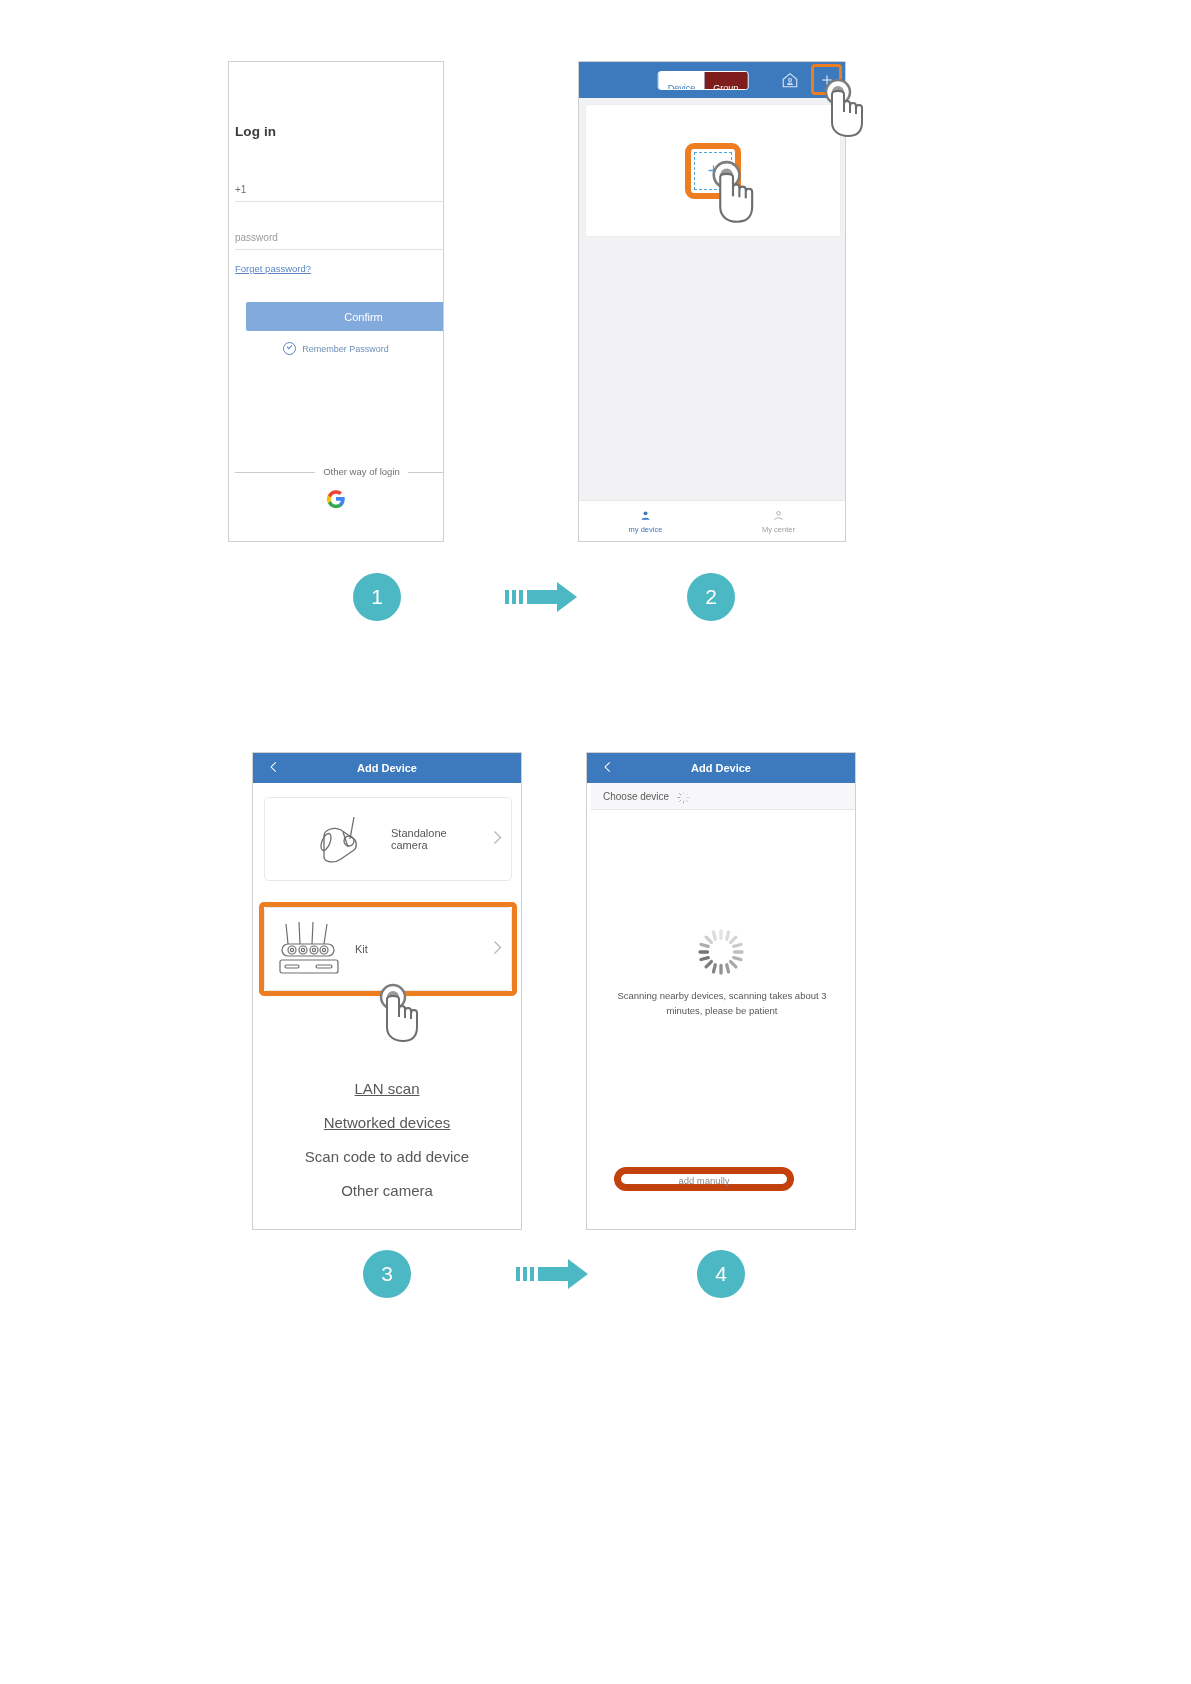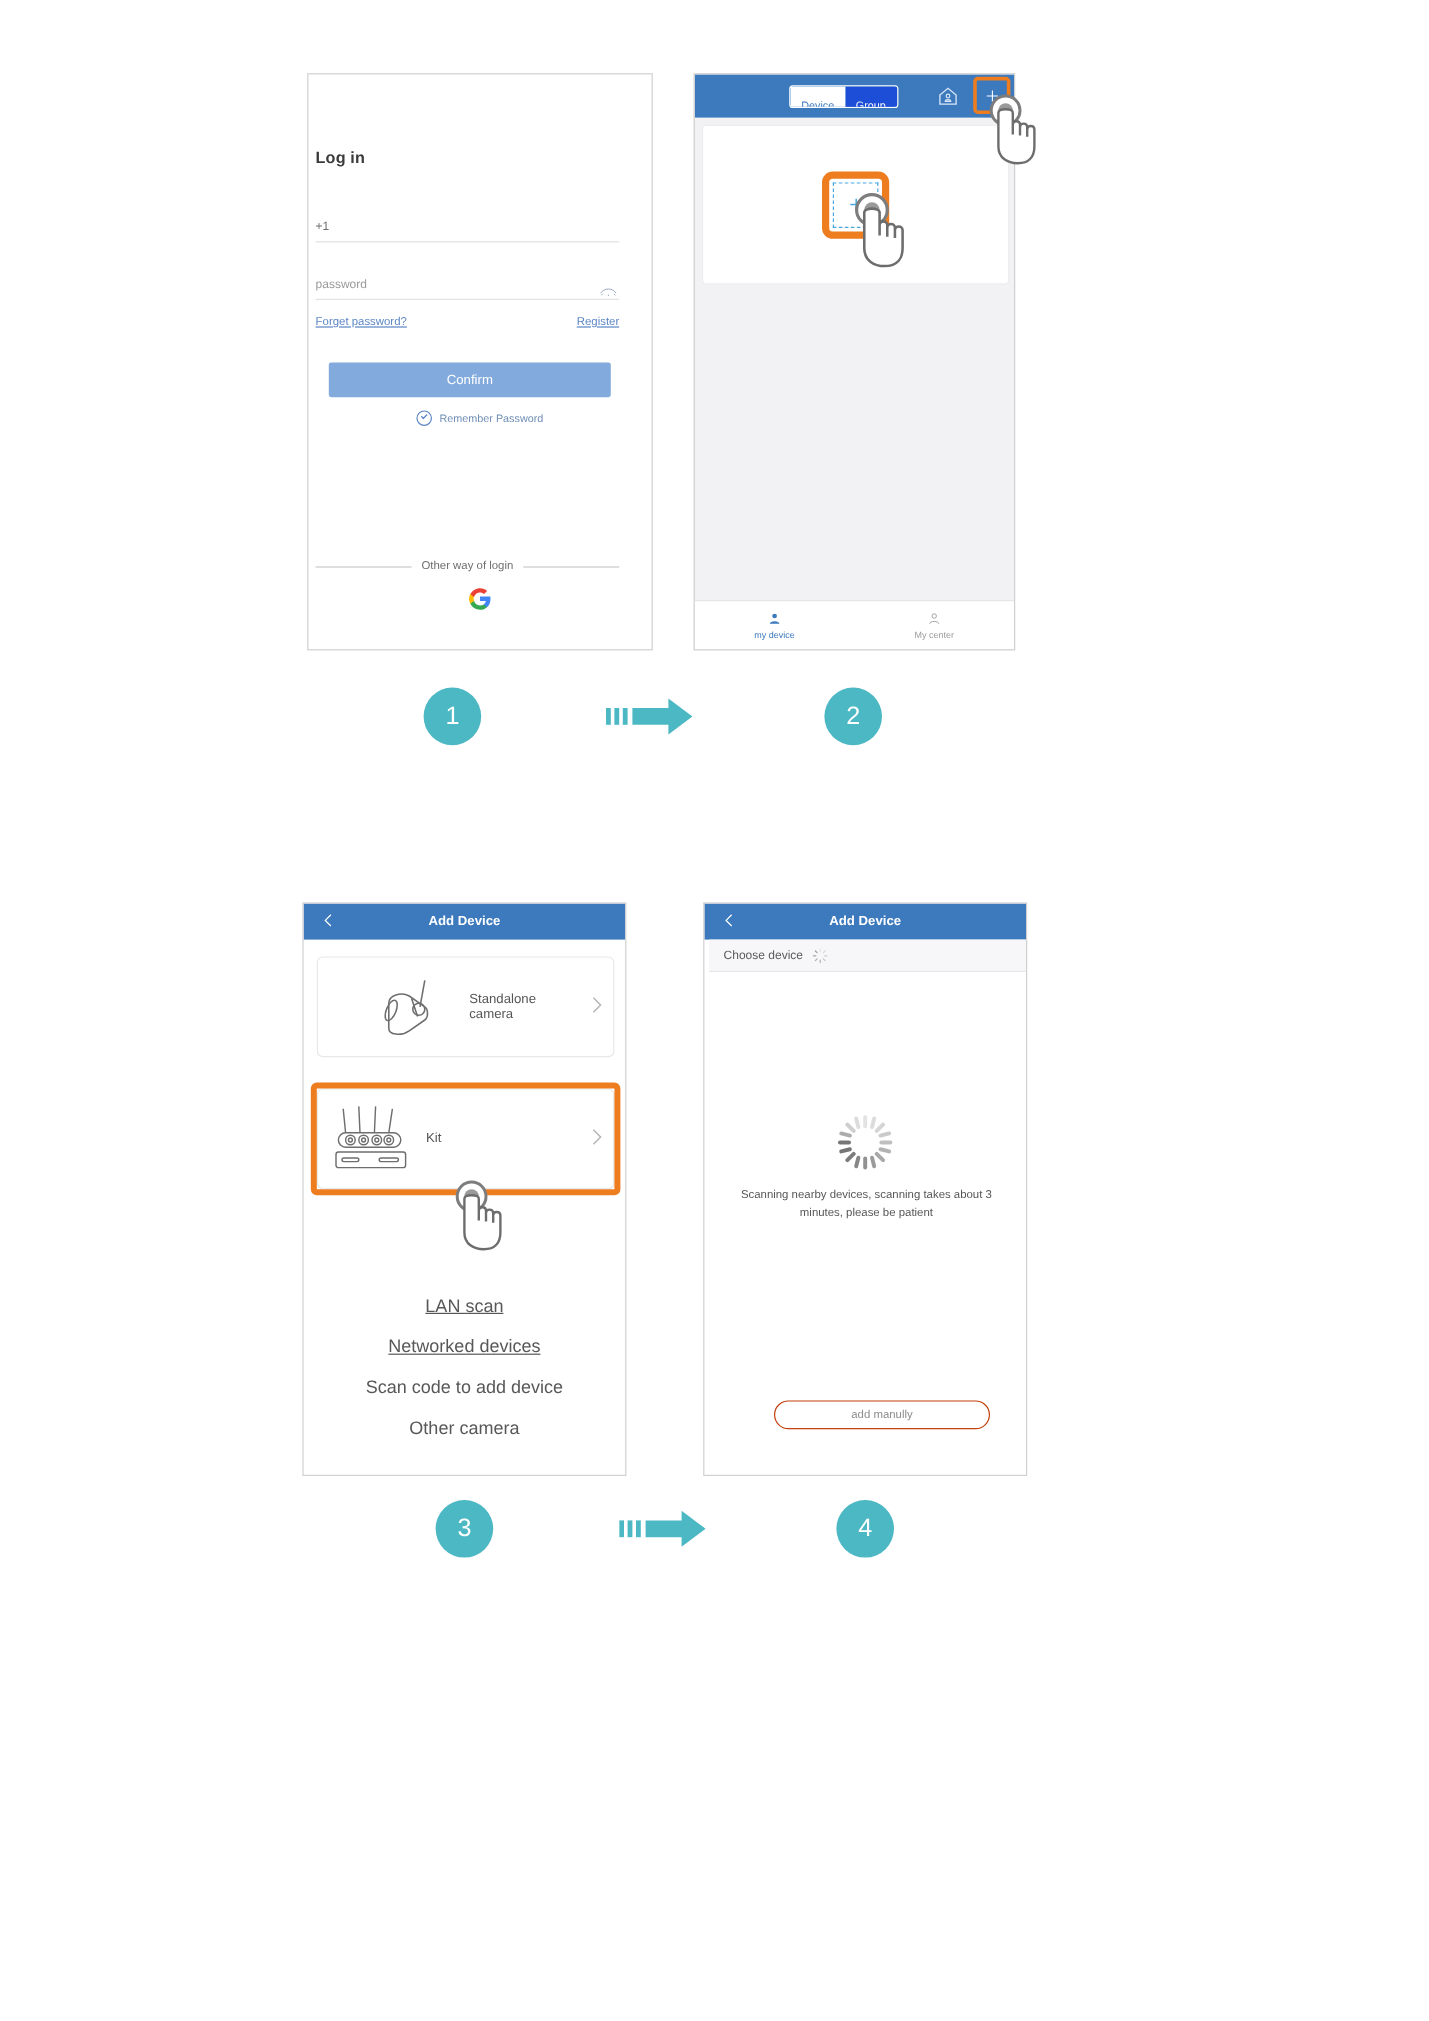--- a/index.html
+++ b/index.html
@@ -19,23 +19,23 @@
   .phone {
     position: absolute;
     background: #ffffff;
     border: 1px solid #d0d0d0;
     box-sizing: border-box;
     overflow: hidden;
   }
 
   
   #phone-login {
-    left: 256px;
+    left: 228px;
     top: 61px;
-    width: 288px;
+    width: 216px;
     height: 481px;
   }
   #phone-login .login-inner {
     position: absolute;
     left: 0; top: 0; right: 0; bottom: 0;
     padding: 0 6px;
     box-sizing: border-box;
   }
   .login-title {
     position: absolute;
@@ -187,21 +187,21 @@
     height: 17px;
   }
   .segmented .seg {
     font-size: 9px;
     padding: 16px 9px;
     display: flex;
     align-items: center;
     cursor: pointer;
   }
   .seg.active { background: #ffffff; color: #3c79bd; }
-  .seg.inactive { background: #1d4ed8; color: #ffffff; }
+  .seg.inactive { background: #7f1d1d; color: #ffffff; }
   .home-icon-wrap {
     position: absolute;
     right: 46px;
     top: 9px;
     width: 18px;
     height: 18px;
   }
   .plus-btn {
     position: absolute;
     right: 9px;
@@ -411,25 +411,25 @@
     left: 22px;
     top: 236px;
     width: 226px;
     text-align: center;
     font-size: 9.5px;
     line-height: 1.55;
     color: #565656;
   }
   .add-manual-btn {
     position: absolute;
-    left: 58px;
+    left: 27px;
     top: 414px;
     width: 180px;
     height: 24px;
-    border: 1px solid #c2410c;
+    border: 7px solid #c2410c;
     border-radius: 12px;
     background: #ffffff;
     color: #8c8c8c;
     font-size: 9.5px;
     font-family: "Liberation Sans", sans-serif;
     cursor: pointer;
   }
 
   
   .hand {

